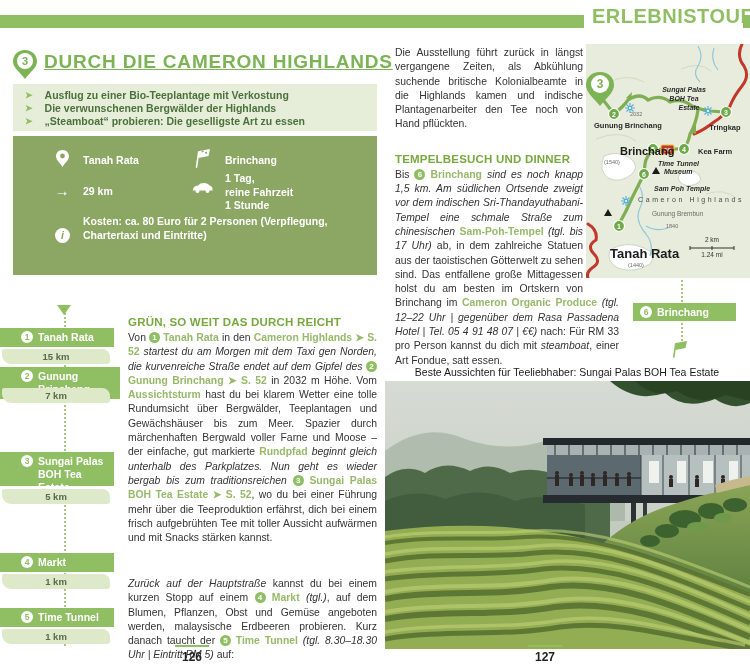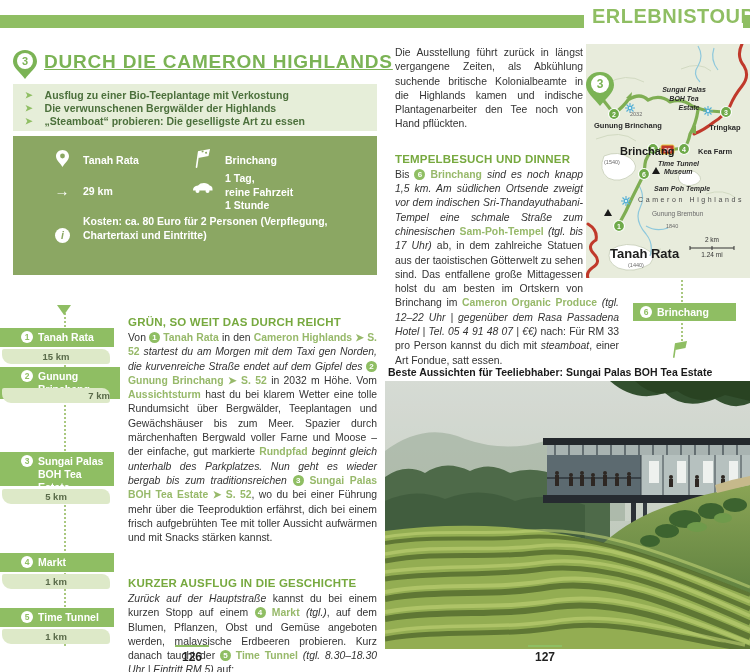--- a/index.html
+++ b/index.html
@@ -73,21 +73,21 @@
   .m-poi2{font-size:7.5px;font-weight:bold;fill:#2a2a2a;}
   .m-region{font-size:7px;fill:#4a4a4a;letter-spacing:2.6px;}
   .m-scale{font-size:6.5px;fill:#333;}
   .m-num{font-size:7px;font-weight:bold;fill:#fff;text-anchor:middle;}
 
   
   .dots-v{width:0;border-left:2px dotted #a9c87f;}
   .end-bar{left:633px;top:303px;width:103px;height:18px;background:var(--green);color:#fff;font-size:10.5px;font-weight:bold;padding:3px 6px 2px 24px;line-height:12px;}
   .end-num{position:absolute;left:7px;top:3px;width:12px;height:12px;border-radius:50%;background:#fff;color:var(--green);font-size:8.5px;font-weight:bold;text-align:center;line-height:12px;}
 
-  .photo-caption{left:388px;top:366px;width:358px;text-align:left;font-size:10.5px;font-weight:bold;color:#1a1a1a;}
+  .photo-caption{left:388px;top:366px;width:358px;text-align:center;font-size:10.5px;font-weight:normal;color:#1a1a1a;}
   .photo{left:385px;top:381px;width:365px;height:268px;overflow:hidden;}
 </style>
 </head>
 <body>
 
 <div class="abs hdr-bar"></div>
 <div class="abs hdr-title">ERLEBNISTOUREN</div>
 <div class="abs hdr-block"></div>
 
 <div class="abs tour-pin">
@@ -161,21 +161,21 @@
 <div class="abs stop-bar" style="top:328px;">
   <span class="stop-num">1</span>
   <span>Tanah Rata</span>
 </div>
 <div class="abs dist-bar" style="top:349px;">15 km</div>
 
 <div class="abs stop-bar" style="top:367px;width:120px;">
   <span class="stop-num">2</span>
   <span>Gunung Brinchang</span>
 </div>
-<div class="abs dist-bar" style="top:388px;text-align:right;">7 km</div>
+<div class="abs dist-bar" style="top:388px;">7 km</div>
 
 <div class="abs stop-bar" style="top:452px;height:34px;">
   <span class="stop-num">3</span>
   <span>Sungai Palas BOH Tea Estate</span>
 </div>
 <div class="abs dist-bar" style="top:489px;">5 km</div>
 
 <div class="abs stop-bar" style="top:553px;">
   <span class="stop-num">4</span>
   <span>Markt</span>
@@ -186,21 +186,20 @@
   <span class="stop-num">5</span>
   <span>Time Tunnel</span>
 </div>
 <div class="abs dist-bar" style="top:629px;">1 km</div>
 
 <div class="abs col-main" style="top:316px;">
   <div class="sec-head">GRÜN, SO WEIT DAS DURCH REICHT</div>
   <div class="body-txt"><span class="seg-p">Von </span><span class="numcircle">1</span><span class="seg-l"> Tanah Rata</span><span class="seg-p"> in den </span><span class="seg-l">Cameron Highlands ➤ S. 52</span><span class="seg-i"> startest du am Morgen mit dem Taxi gen Norden, die kurvenreiche Straße endet auf dem Gipfel des </span><span class="numcircle">2</span><span class="seg-l"> Gunung Brinchang ➤ S. 52</span><span class="seg-p"> in 2032 m Höhe. Vom </span><span class="seg-l">Aussichtsturm</span><span class="seg-p"> hast du bei klarem Wetter eine tolle Rundumsicht über Bergwälder, Teeplantagen und Gewächshäuser bis zum Meer. Spazier durch märchenhaften Bergwald voller Farne und Moose – der einfache, gut markierte </span><span class="seg-l">Rundpfad</span><span class="seg-i"> beginnt gleich unterhalb des Parkplatzes. Nun geht es wieder bergab bis zum traditionsreichen </span><span class="numcircle">3</span><span class="seg-l"> Sungai Palas BOH Tea Estate ➤ S. 52</span><span class="seg-p">, wo du bei einer Führung mehr über die Teeproduktion erfährst, dich bei einem frisch aufgebrühten Tee mit toller Aussicht aufwärmen und mit Snacks stärken kannst.</span></div>
 </div>
 <div class="abs col-main" style="top:577px;">
-  <div class="sec-head">KURZER AUSFLUG IN DIE GESCHICHTE</div>
   <div class="body-txt"><span class="seg-i">Zurück auf der Hauptstraße</span><span class="seg-p"> kannst du bei einem kurzen Stopp auf einem </span><span class="numcircle">4</span><span class="seg-l"> Markt</span><span class="seg-i"> (tgl.)</span><span class="seg-p">, auf dem Blumen, Pflanzen, Obst und Gemüse angeboten werden, malaysische Erdbeeren probieren. Kurz danach taucht der </span><span class="numcircle">5</span><span class="seg-l"> Time Tunnel</span><span class="seg-i"> (tgl. 8.30–18.30 Uhr | Eintritt RM 5)</span><span class="seg-p"> auf:</span></div>
 </div>
 
 <div class="abs pg-foot" style="left:162px;top:645px;text-align:center;">
   <span class="pg-rule"></span>
   <span>126</span>
 </div>
 
 <div class="abs col-right">
   <div class="map-spacer"></div>

